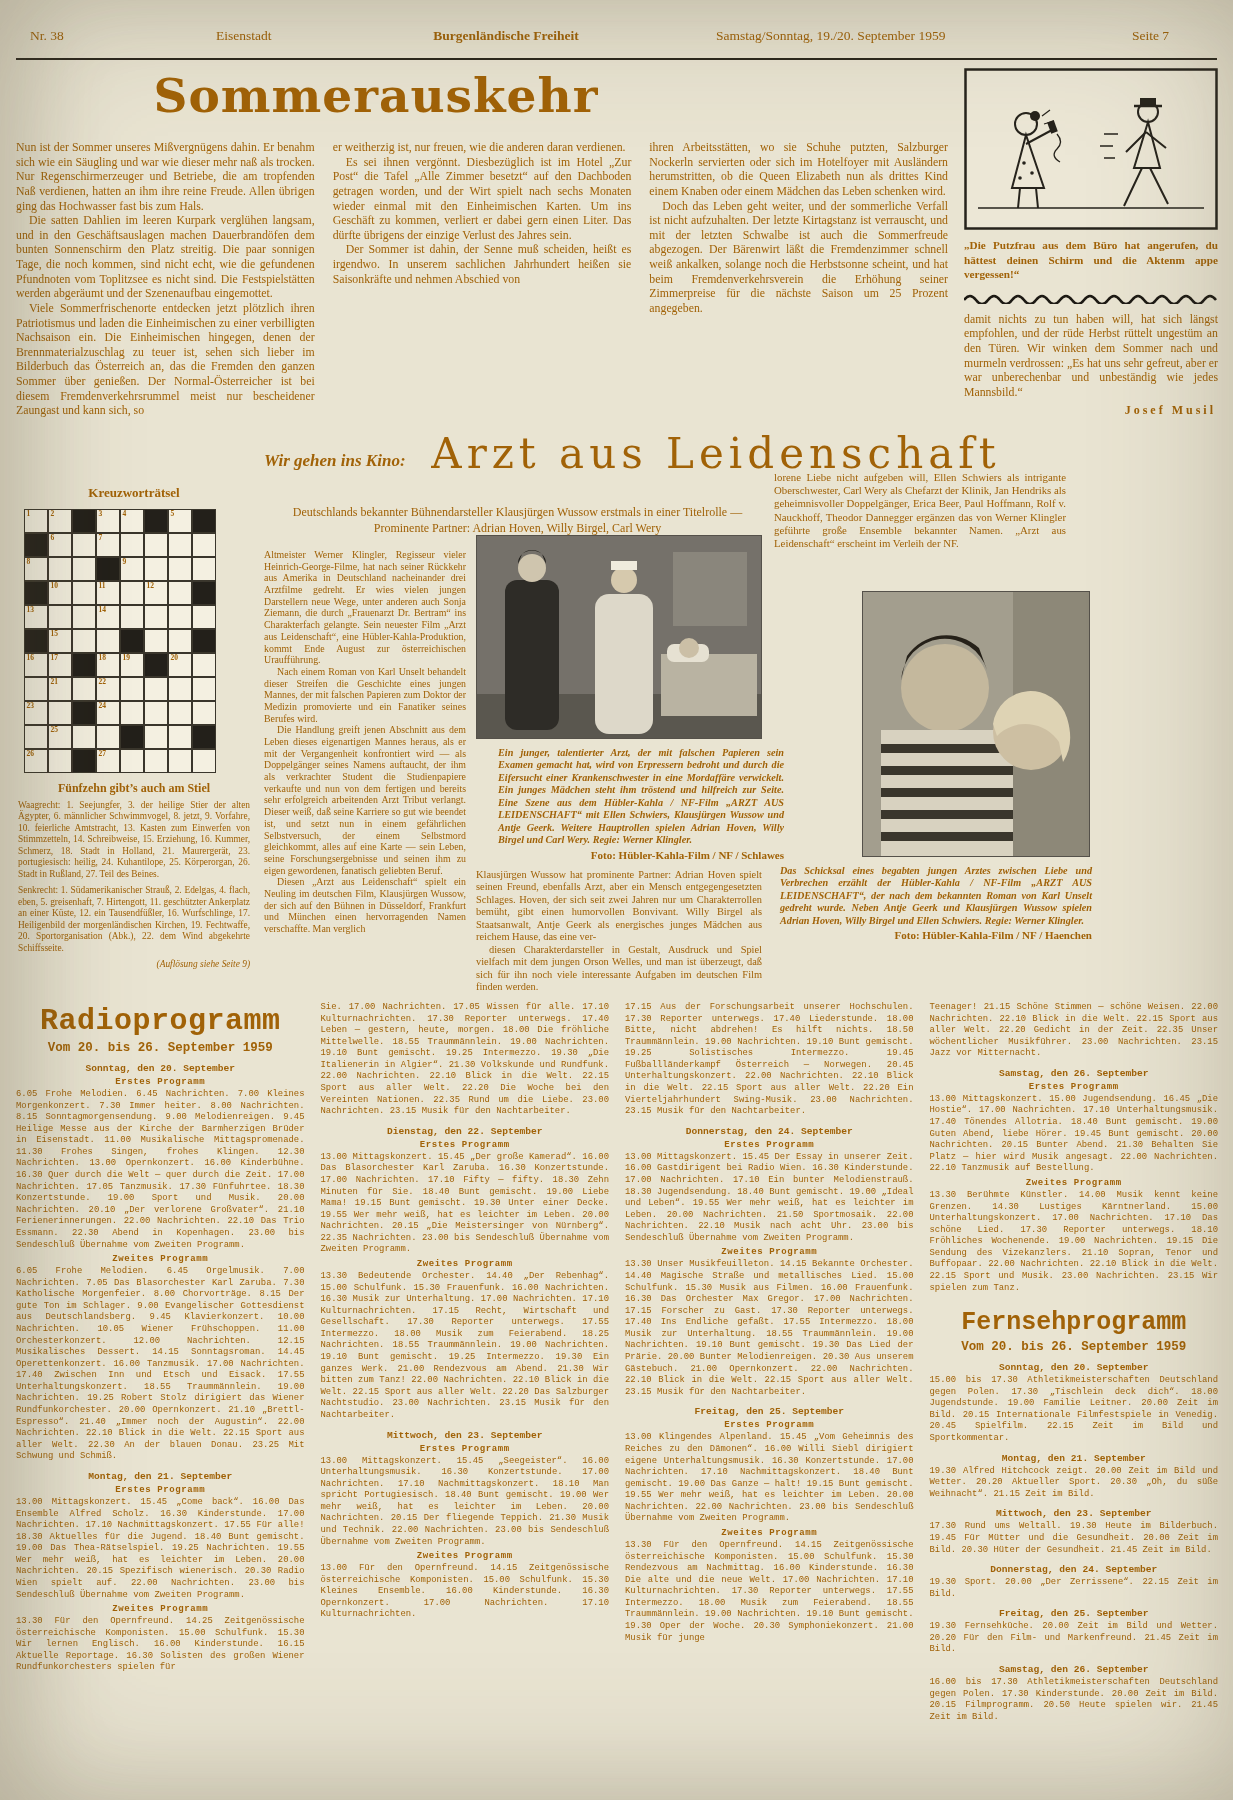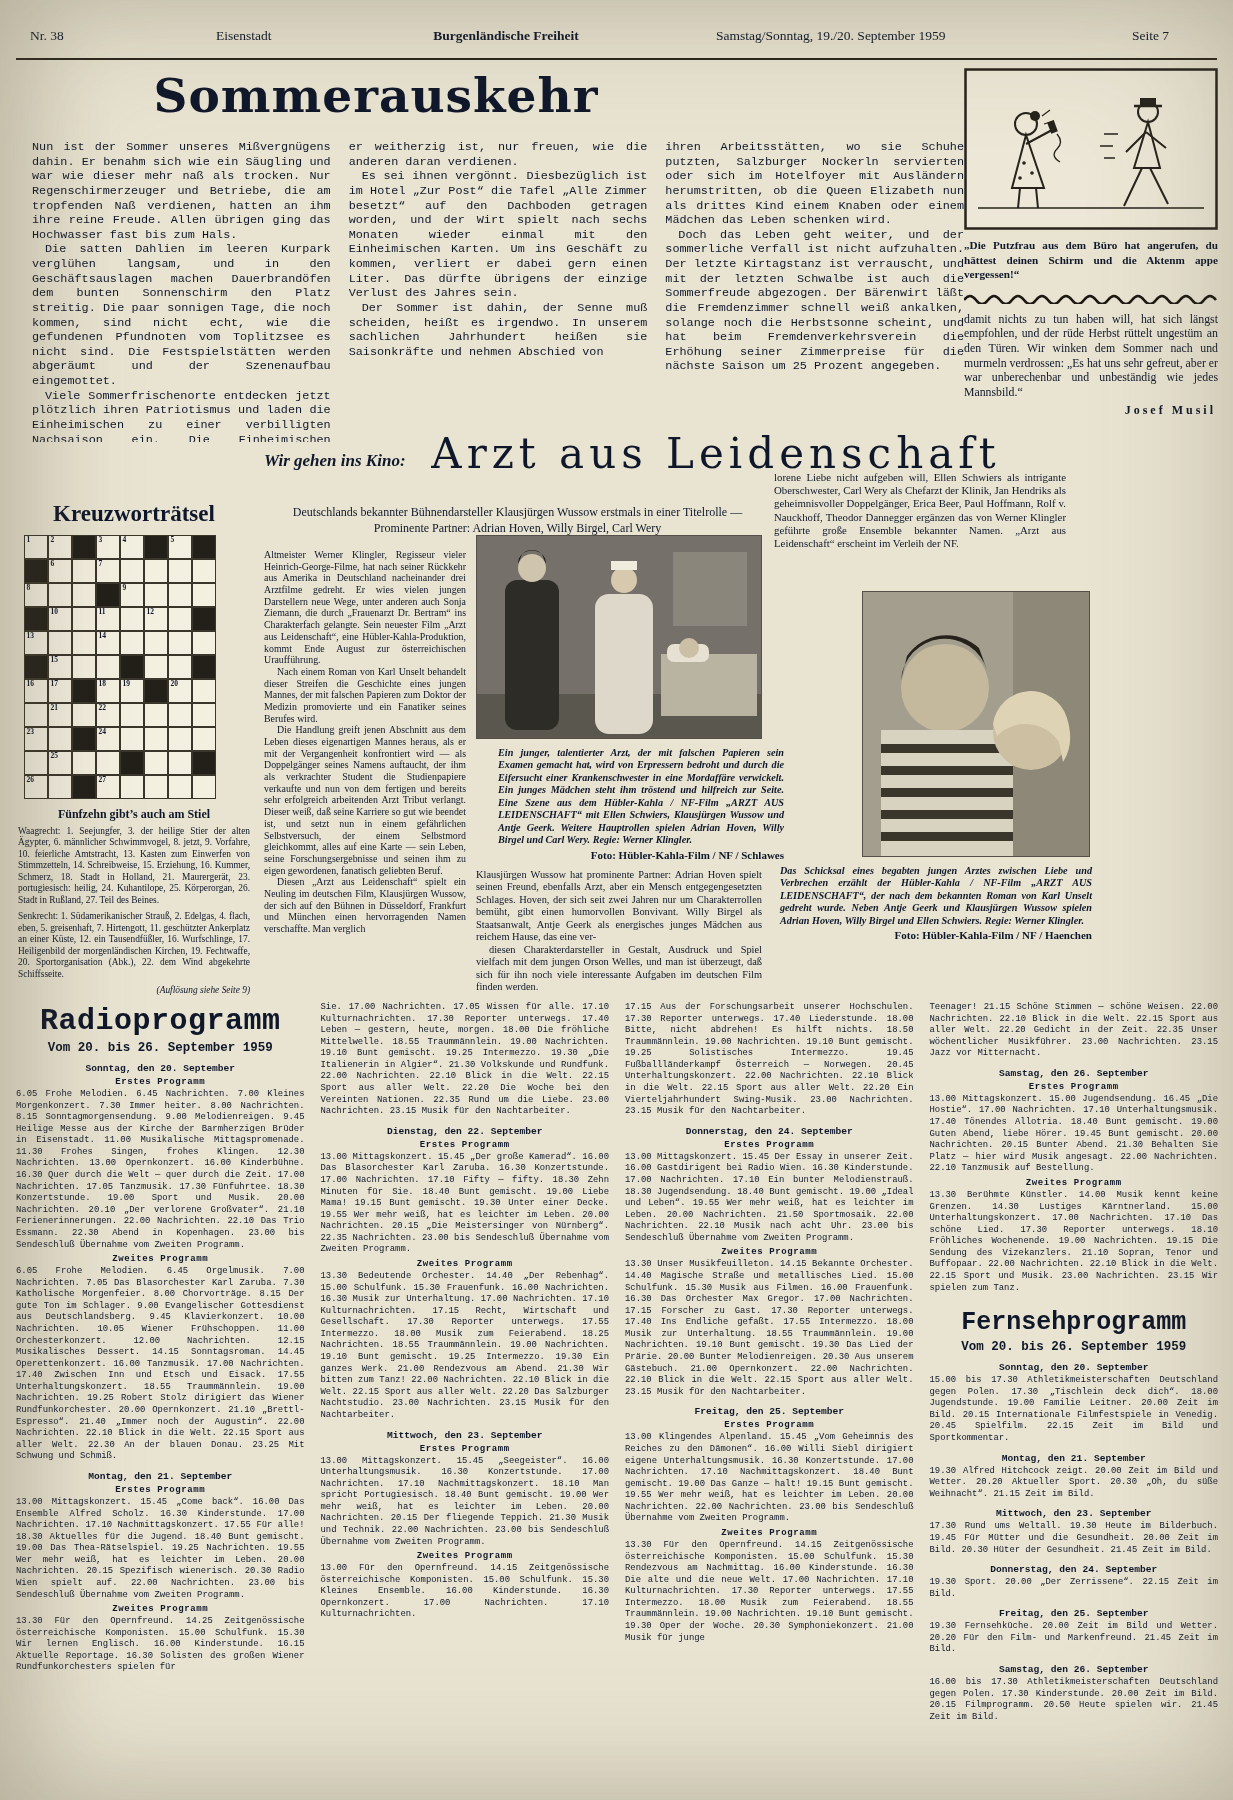--- a/index.html
+++ b/index.html
@@ -1,36 +1,36 @@
 <!DOCTYPE html>
 <html lang="de"><head>
 <meta charset="utf-8">
 <style>
   html,body{margin:0;padding:0;background:#6b6a66;}
   *{box-sizing:border-box;}
-  .page{position:relative;width:1233px;height:1800px;background:#e9e4d2;color:#0f172a;
+  .page{position:relative;width:1233px;height:1800px;background:#e9e4d2;color:#a16207;
         font-family:"Liberation Serif",serif;overflow:hidden;margin:0 auto;}
   .page::after{content:"";position:absolute;inset:0;pointer-events:none;
         box-shadow:inset 0 0 140px rgba(95,85,60,.30), inset 40px 0 80px rgba(80,70,50,.12);}
 
   
   .masthead{position:absolute;top:28px;left:16px;right:16px;height:22px;font-size:13.5px;}
   .masthead span{position:absolute;white-space:nowrap;}
   .mh-issue{left:14px;}
   .mh-city{left:200px;}
   .mh-title{left:360px;width:260px;text-align:center;font-weight:bold;}
   .mh-date{left:700px;}
   .mh-page{right:48px;}
   .mast-rule{position:absolute;top:58px;left:16px;right:16px;border-top:2px solid #2a261d;}
 
   
   .lead{position:absolute;left:16px;top:68px;width:1202px;height:374px;}
   .lead-hl{position:absolute;left:40px;top:0;width:640px;margin:0;text-align:center;
            font-family:"DejaVu Serif",serif;font-size:47px;font-weight:bold;letter-spacing:1px;}
-  .lead-cols{position:absolute;left:16px;top:72px;width:932px;height:302px;display:flex;gap:18px;overflow:hidden;font-family:Liberation Mono, monospace;}
+  .lead-cols{position:absolute;left:0;top:72px;width:932px;height:302px;display:flex;gap:18px;overflow:hidden;}
   .lead-col{flex:1;font-size:11.8px;line-height:1.24;text-align:justify;hyphens:auto;}
   .bodycol p{margin:0;text-indent:13px;}
   .bodycol p:first-of-type{text-indent:0;}
   .lead-right{position:absolute;right:0;top:0;width:254px;}
   .cartoon{width:254px;height:162px;}
   .cartoon svg{display:block;}
   .cartoon-cap{margin:8px 0 0;font-weight:bold;font-size:11.2px;line-height:1.3;text-align:justify;}
   .squiggle{margin:8px 0 4px;}
   .cont{font-size:11.8px;line-height:1.24;text-align:justify;hyphens:auto;}
   .cont p{text-indent:0;}
@@ -52,21 +52,21 @@
   .photo-credit{margin:2px 0 0;font-size:11px;font-weight:bold;text-align:right;}
   .cine-mid{position:absolute;left:460px;top:424px;width:286px;height:132px;
             font-size:10.4px;line-height:1.2;text-align:justify;overflow:hidden;hyphens:auto;}
   .cine-right{position:absolute;left:758px;top:26px;width:292px;font-size:10.8px;line-height:1.22;
               text-align:justify;hyphens:auto;}
   .photo2{position:absolute;left:846px;top:146px;width:228px;height:266px;margin:0;border:1px solid #55514a;}
   .cap2wrap{position:absolute;left:764px;top:420px;width:312px;}
 
   
   .xw-col{position:absolute;left:2px;top:40px;width:232px;height:518px;overflow:hidden;}
-  .xw-title{margin:16px 0 8px;text-align:center;font-size:23px;font-weight:bold;}
+  .xw-title{margin:0 0 8px;text-align:center;font-size:13px;font-weight:bold;}
   .xw{display:grid;grid-template-columns:repeat(8,24px);grid-auto-rows:24px;justify-content:start;margin:0 0 8px 6px;}
   .xw-cell{border:1px solid #3a362c;background:#f4f0e1;position:relative;}
   .xw-cell.black{background:#23201a;}
   .xw-num{position:absolute;top:0;left:1.5px;font-size:7.5px;font-weight:bold;line-height:1;}
   .xw-sub{margin:4px 0 4px;text-align:center;font-size:12px;font-weight:bold;}
   .xw-clues{margin:0 0 5px;font-size:9.4px;line-height:1.22;text-align:justify;hyphens:auto;}
   .xw-sol{margin:0;font-size:9.4px;text-align:right;font-style:italic;}
 
   
   .radio{position:absolute;left:16px;top:1002px;width:1202px;height:792px;display:flex;gap:16px;

